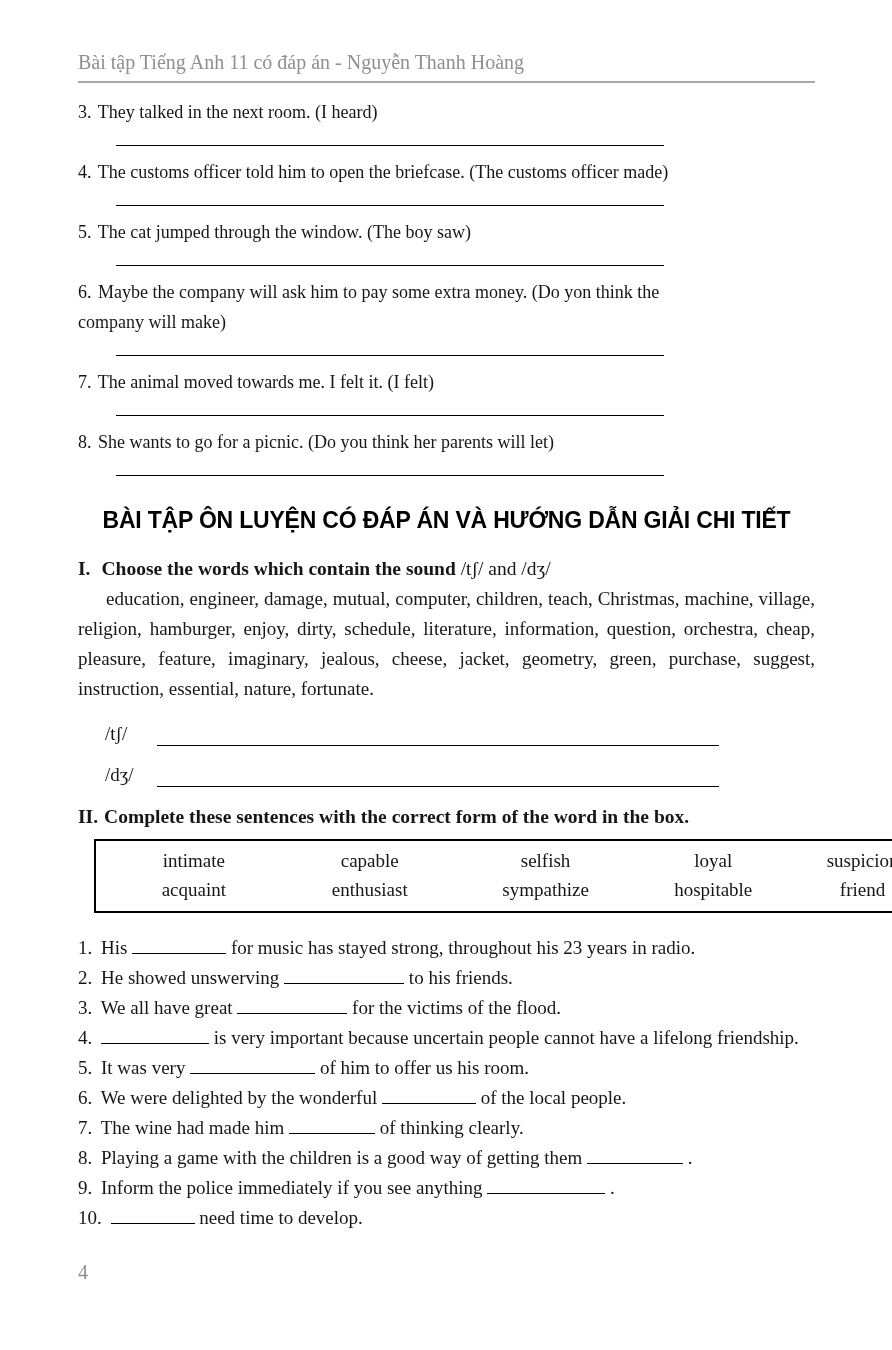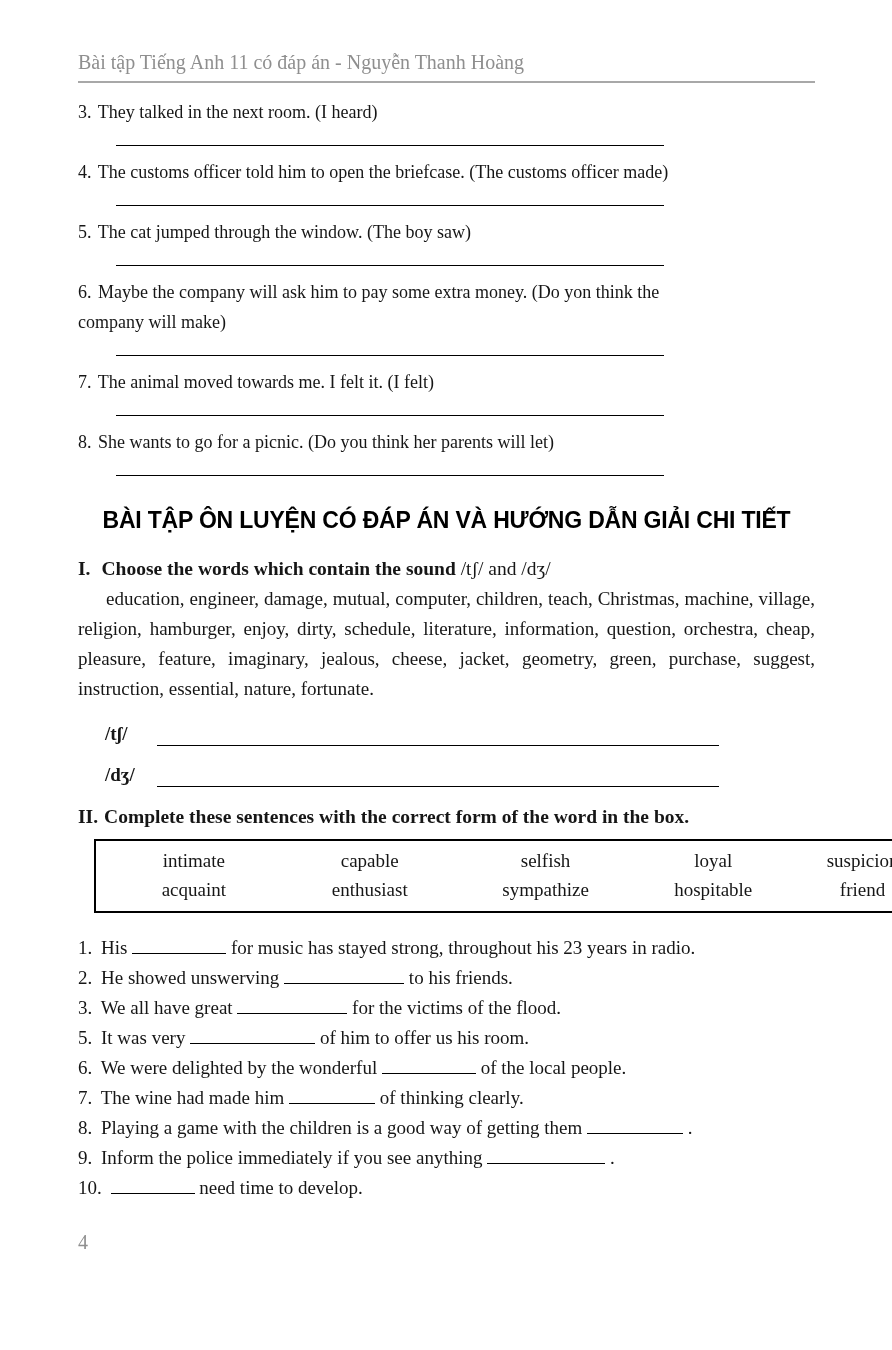--- a/index.html
+++ b/index.html
@@ -30,21 +30,21 @@
     text-align:center;margin-top:30px;line-height:28px;
   }
 
   
   .part-heading{font-size:19.5px;font-weight:700;line-height:30px;margin-top:20px;}
   .part-heading .p-label{margin-right:11px;}
   .part-heading .ph-reg{font-weight:400;margin-top:20px;}
   #word-list{font-size:19px;line-height:30px;text-align:justify;text-indent:28px;margin:0;}
   #phonetic-rows{margin-top:16px;}
   .ph-row{display:flex;align-items:flex-end;margin:0 0 15px 27px;font-size:19px;height:26px;}
-  .ph-label{flex:0 0 44px;line-height:24px;font-weight:bold;}
+  .ph-label{flex:0 0 44px;line-height:24px;}
   .ph-line{flex:0 0 562px;height:100%;border-bottom:1.7px solid #000;margin-left:8px;}
 
   
   .part2-heading{font-size:19.5px;font-weight:700;line-height:30px;margin-top:2px;}
   .part2-heading .p-label{margin-right:6px;}
   #word-box{
     border:2px solid #000;margin:7px 0 0 16px;width:836px;box-sizing:border-box;
     padding:5px 0 7px 14px;
     display:grid;grid-template-columns:20.5% 22.5% 20.5% 20.5% auto;
     font-size:19px;line-height:29px;text-align:center;
@@ -114,20 +114,21 @@
     <div class="word-box-cell">enthusiast</div>
     <div class="word-box-cell">sympathize</div>
     <div class="word-box-cell">hospitable</div>
     <div class="word-box-cell">friend</div>
   </div>
 
 <div id="fill-list">
     <div class="sent2"><span class="num">1.</span> <span>His </span><span class="blank" style="width: 94px;"></span><span> for music has stayed strong, throughout his 23 years in radio.</span></div>
     <div class="sent2"><span class="num">2.</span> <span>He showed unswerving </span><span class="blank" style="width: 120px;"></span><span> to his friends.</span></div>
     <div class="sent2"><span class="num">3.</span> <span>We all have great </span><span class="blank" style="width: 110px;"></span><span> for the victims of the flood.</span></div>
+    <div class="sent2"><span class="num">4.</span> <span class="blank" style="width: 108px;"></span><span> is very important because uncertain people cannot have a lifelong friendship.</span></div>
     <div class="sent2"><span class="num">5.</span> <span>It was very </span><span class="blank" style="width: 125px;"></span><span> of him to offer us his room.</span></div>
     <div class="sent2"><span class="num">6.</span> <span>We were delighted by the wonderful </span><span class="blank" style="width: 94px;"></span><span> of the local people.</span></div>
     <div class="sent2"><span class="num">7.</span> <span>The wine had made him </span><span class="blank" style="width: 86px;"></span><span> of thinking clearly.</span></div>
     <div class="sent2"><span class="num">8.</span> <span>Playing a game with the children is a good way of getting them </span><span class="blank" style="width: 96px;"></span><span> .</span></div>
     <div class="sent2"><span class="num">9.</span> <span>Inform the police immediately if you see anything </span><span class="blank" style="width: 118px;"></span><span> .</span></div>
     <div class="sent2"><span class="num">10.</span> <span class="blank" style="width: 84px;"></span><span> need time to develop.</span></div>
   </div>
 
 <div class="page-number">4</div>
 

